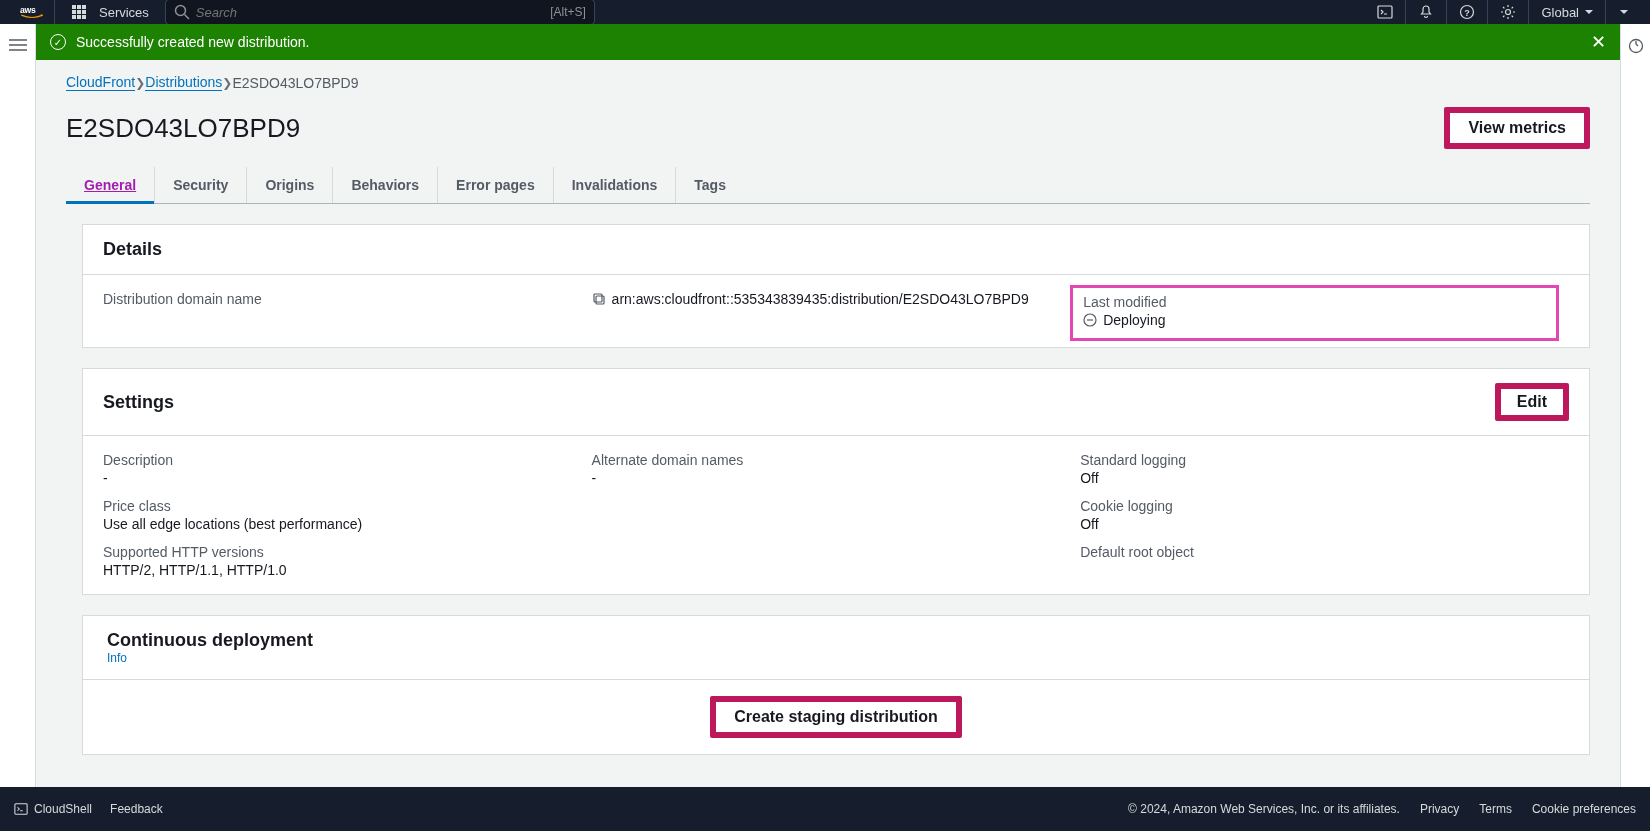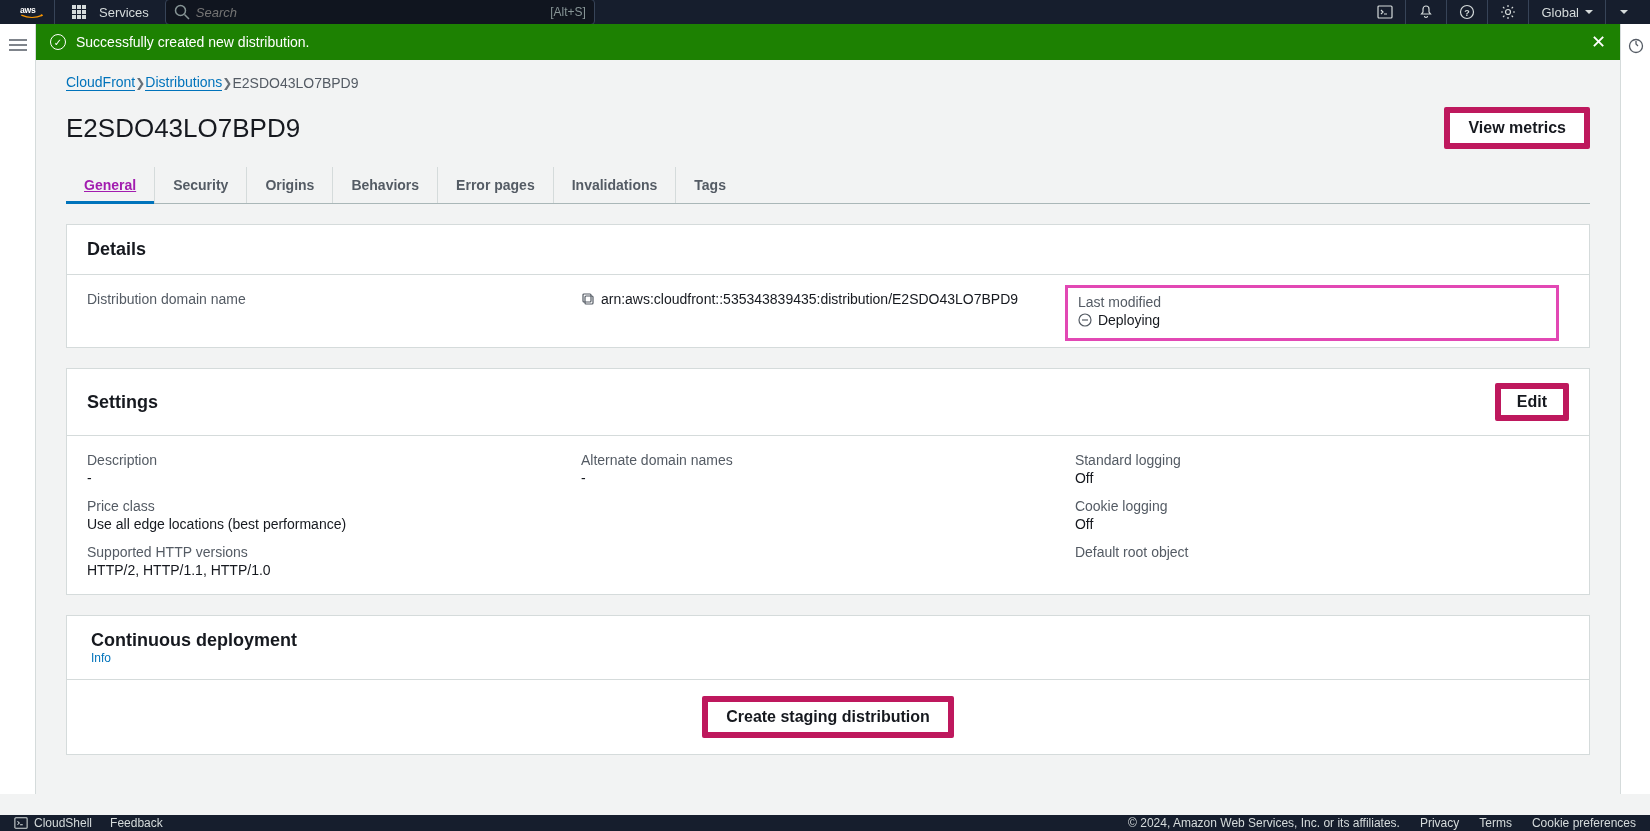--- a/index.html
+++ b/index.html
@@ -47,42 +47,42 @@
   .btn { background:#fff; border:6px solid #be185d; border-radius:2px; padding:6px 18px; font-weight:700; font-size:16px; cursor:pointer; color:#16191f;}
 
   
   .tabs { display:flex; border-bottom:1px solid #aab7b8; margin-bottom:20px;}
   .tab { padding:10px 18px; font-size:14px; font-weight:700; color:#545b64; cursor:pointer; border-right:1px solid #d5dbdb; position:relative;}
   .tab:last-child{border-right:none;}
   .tab.active{color:#a21caf;text-decoration:underline;}
   .tab.active::after{content:'';position:absolute;bottom:-1px;left:0;right:0;height:3px;background:#0073bb;}
 
   
-  .panel { background:#fff; border:1px solid #d5dbdb; margin-bottom:20px;}
+  .panel { background:#fff; border:1px solid #d5dbdb; margin-bottom:20px;margin-left:16px;}
   .panel-head { padding:14px 20px; display:flex; justify-content:space-between; align-items:center; border-bottom:1px solid #d5dbdb;}
   .panel-head h2{font-size:18px;font-weight:700;}
   .panel-body { padding:16px 20px;}
   .cols { display:flex;}
   .col3 { flex:0 0 33.33%; padding-right:20px;}
   .kv-label { color:#545b64; font-size:14px; margin-bottom:2px;}
   .kv-value { color:#16191f; font-size:14px; margin-bottom:12px; display:flex; align-items:center; gap:6px;}
   .kv-value:last-child{margin-bottom:0;}
   .copy-icon{width:14px;height:14px;cursor:pointer;flex-shrink:0;}
   .deploying-icon{width:14px;height:14px;flex-shrink:0;}
 
   
   .highlight { border:3px solid #e248b4; padding:6px 10px 10px 10px; margin:-6px -10px -10px -10px;}
 
   .info-link{color:#0073bb;text-decoration:none;font-size:12px;font-weight:400;margin-left:4px;}
   .cd-head{display:flex;align-items:baseline;flex-direction:column;}
 
   .center{display:flex;justify-content:center;padding:16px 20px;}
 
   
-  .footer { position:absolute; bottom:0; left:0; right:0; height:16px; background:#161e2d; color:#d5dbdb; display:flex; align-items:center; justify-content:space-between; padding:0 14px; font-size:12px;}
+  .footer { position:absolute; bottom:0; left:0; right:0; height:44px; background:#161e2d; color:#d5dbdb; display:flex; align-items:center; justify-content:space-between; padding:0 14px; font-size:12px;}
   .footer-left{display:flex;align-items:center;gap:18px;}
   .footer-left a, .footer-right a{color:#d5dbdb;text-decoration:none;cursor:pointer;}
   .footer-right{display:flex;align-items:center;gap:20px;}
   .cloudshell-icon{width:14px;height:14px;fill:#d5dbdb;}
 </style>
 </head>
 <body>
 
 <div class="topnav">
   <div class="topnav-left">

